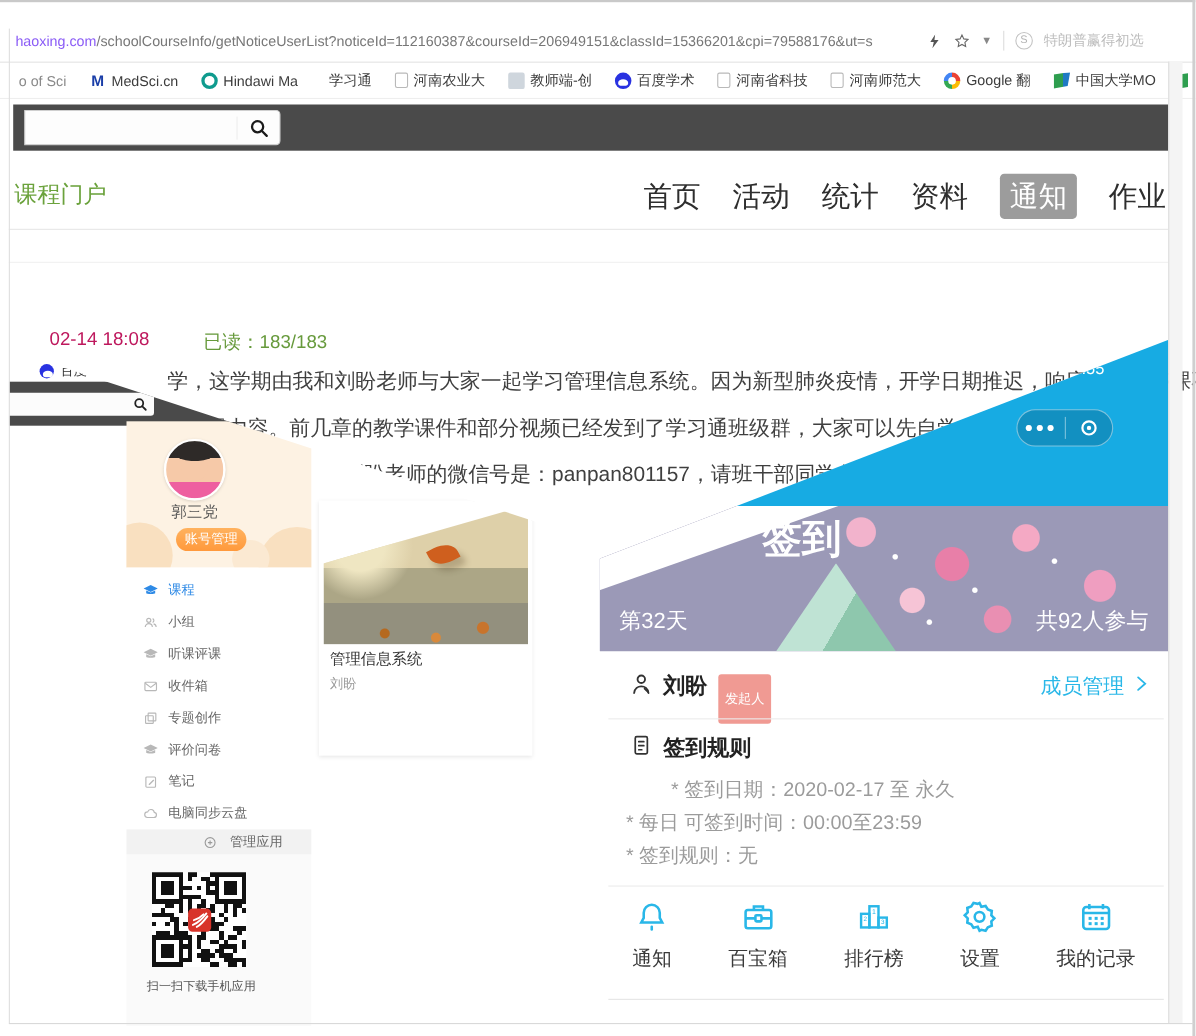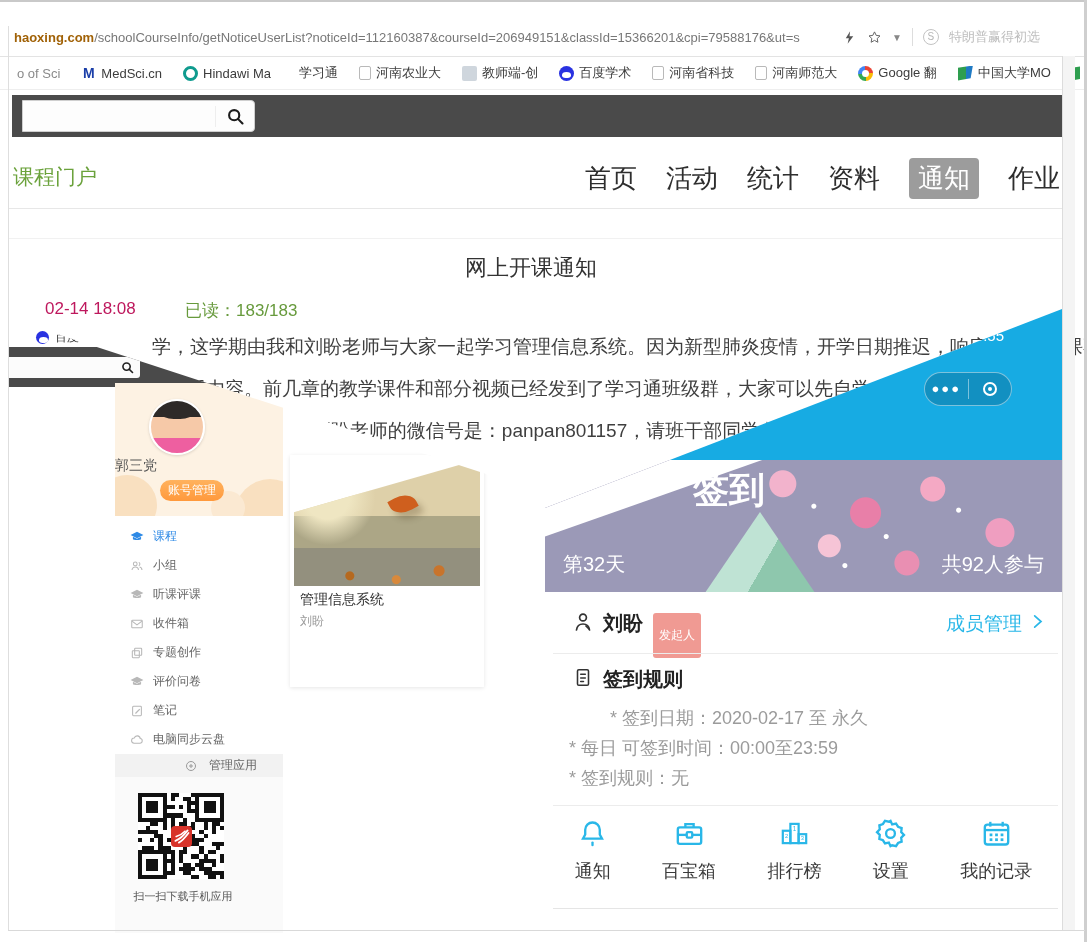--- a/index.html
+++ b/index.html
@@ -5,21 +5,21 @@
   * { margin:0; padding:0; box-sizing:border-box; }
   html,body { background:#fff; }
   body { font-family:"Liberation Sans","DejaVu Sans",sans-serif; }
   #stage { position:relative; width:1087px; height:942px; background:#fff; overflow:hidden; }
 
   .hline { position:absolute; height:1px; background:#e2e2e2; }
 
   
   #top-border { position:absolute; left:0; top:0; width:1087px; height:2px; background:#c9c9c9; }
   #url-row { position:absolute; left:14px; top:30px; width:1060px; height:26px; white-space:nowrap; overflow:hidden; font-size:13px; }
-  #url-host { color:#a16207; font-weight:bold; }
+  #url-host { color:#8b5cf6; font-weight:normal; }
   #url-path { color:#777; }
   .url-icons { position:absolute; top:28px; display:flex; align-items:center; gap:10px; }
   #url-icons { left:842px; }
   .ic14 { width:15px; height:15px; color:#555; }
   .ic14 svg { width:100%; height:100%; display:block; }
   #caret-down { color:#888; font-size:10px; }
   #url-sep { width:1px; height:18px; background:#ddd; }
   #s-badge { width:16px; height:16px; border:1px solid #c3c3c3; border-radius:50%; color:#b5b5b5; font-size:10px; line-height:14px; text-align:center; }
   #news-flash { color:#bdbdbd; font-size:13px; }
 
@@ -70,21 +70,21 @@
   #ov-search .mag { position:absolute; right:5px; top:3px; width:15px; height:15px; color:#222; }
   #ov-search .mag svg { width:100%; height:100%; }
 
   #sidebar { position:absolute; left:107px; top:78px; width:168px; height:550px; }
   #sb-head { position:absolute; left:0; top:0; width:168px; height:133px; background:#fdf2e3; overflow:hidden; }
   .blob { position:absolute; background:#f9e0c0; border-radius:50%; }
   #avatar { position:absolute; left:34px; top:16px; width:56px; height:56px; border-radius:50%; border:2px solid #fff;
             background:linear-gradient(180deg,#2e2a28 0 30%, #f6c9a8 30% 72%, #ee5fa0 72% 100%); box-shadow:0 1px 3px rgba(0,0,0,.15); }
   #avatar::after { content:""; position:absolute; left:14px; top:10px; width:24px; height:26px; background:#f6c9a8; border-radius:46%; }
   #avatar::before { content:""; position:absolute; left:10px; top:4px; width:32px; height:14px; background:#2e2a28; border-radius:50% 50% 40% 40%; z-index:1; }
-  #sb-name { position:absolute; left:0; top:74px; width:124px; font-size:14px; color:#555; }
+  #sb-name { position:absolute; left:0; top:74px; width:124px; text-align:center; font-size:14px; color:#555; }
   #sb-pill { position:absolute; left:31px; top:97px; width:64px; height:21px; border-radius:11px; background:linear-gradient(180deg,#ffb25e,#ff993c);
              color:#fff; font-size:12px; text-align:center; line-height:21px;margin-left:14px; }
   #sb-menu { position:absolute; left:0; top:133px; width:168px; background:#fff; padding:6px 0;text-align:right; }
   .sb-item { height:29px; display:flex; align-items:center; padding-left:15px; font-size:12px; color:#666; }
   .sb-item .sb-ic { width:14px; height:14px; color:#b8b8b8; margin-right:9px; }
   .sb-item .sb-ic svg { width:100%; height:100%; display:block; }
   .sb-item.active { color:#2e8ae6; }
   .sb-item.active .sb-ic { color:#2e8ae6; }
   #sb-apps { position:absolute; left:0; top:371px; width:168px; height:23px; background:#f2f2f2; display:flex; align-items:center; justify-content:flex-end; padding-right:26px; font-size:12px; color:#666; gap:12px;font-family:Liberation Mono, monospace; }
   #sb-apps .sb-ic { width:12px; height:12px; color:#9a9a9a; }
@@ -268,21 +268,20 @@
       <span class="nav-item">首页</span>
       <span class="nav-item">活动</span>
       <span class="nav-item">统计</span>
       <span class="nav-item">资料</span>
       <span class="nav-item active">通知</span>
       <span class="nav-item">作业</span>
     </div>
   <div class="hline" id="nav-underline"></div>
   <div class="hline" id="notice-topline"></div>
 
-  <div id="notice-title">网上开课通知</div>
   <div id="notice-time">02-14 18:08</div>
   <div id="notice-read">已读：183/183</div>
   <div id="notice-lines">
       <div class="n-line" style="left: 152px; top: 334px;">学，这学期由我和刘盼老师与大家一起学习管理信息系统。因为新型肺炎疫情，开学日期推迟，响应国家的停课不停学</div>
       <div class="n-line" style="left: 187px; top: 376px;">课内容。前几章的教学课件和部分视频已经发到了学习通班级群，大家可以先自学。希望大家在新学期</div>
       <div class="n-line" style="left: 240px; top: 418px;">91079，刘盼老师的微信号是：panpan801157，请班干部同学各建立学习微信群</div>
     </div>
 
   <div id="ov-left">
     <div id="ov-url">htt…</div>

